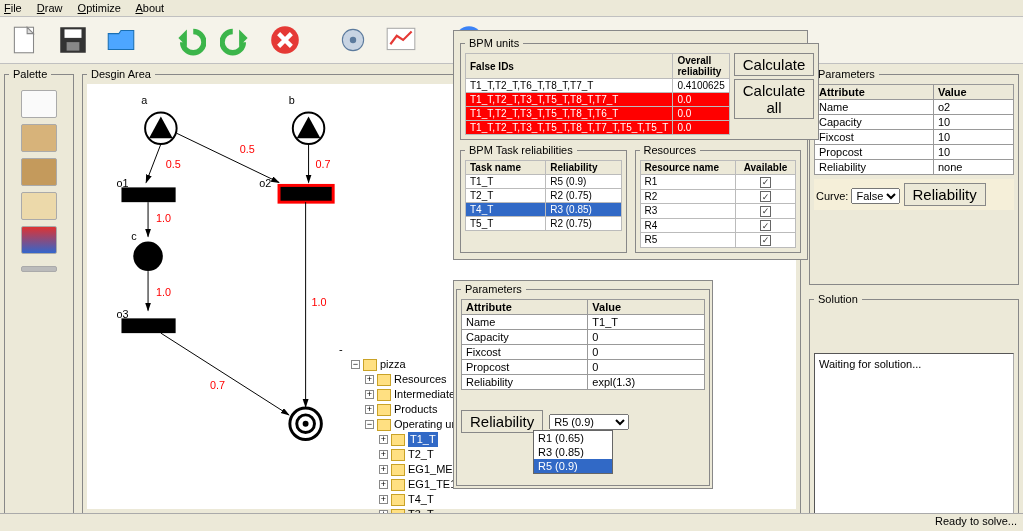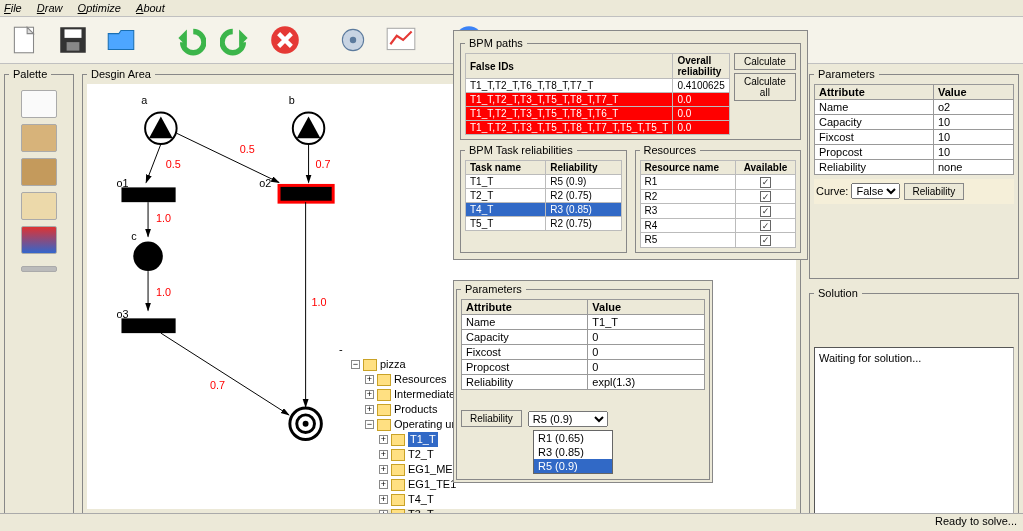--- a/index.html
+++ b/index.html
@@ -1,36 +1,36 @@
 <!DOCTYPE html>
 <html><head>
 <meta charset="utf-8">
 <style>
   * { box-sizing: border-box; font-family: Tahoma, Arial, sans-serif; font-size: 11px; }
   html, body { margin: 0; padding: 0; width: 1023px; height: 531px; background: #ece9d8; overflow: hidden; }
   .menubar { background: #ece9d8; padding: 2px 4px; border-bottom: 1px solid #c0c0c0; }
-  .menubar span { margin-right: 12px; cursor: pointer; font-style: italic; }
+  .menubar span { margin-right: 12px; cursor: pointer; }
   .menubar span u { text-decoration: underline; }
   .toolbar { background: #f5f3ea; padding: 4px 6px; display: flex; gap: 10px; align-items: center; border-bottom: 1px solid #c0c0c0; }
   .tb-btn { width: 38px; height: 38px; display: flex; align-items: center; justify-content: center; }
   .tb-btn svg { width: 34px; height: 34px; }
   .main { display: flex; height: calc(100% - 75px); }
   fieldset { border: 1px solid #888; margin: 4px; padding: 4px; background: #ece9d8; }
   legend { font-size: 11px; padding: 0 4px; }
   .palette { width: 60px; display: flex; flex-direction: column; align-items: center; gap: 6px; padding-top: 6px; }
   .palette-item { width: 36px; height: 28px; background: #ddd; border: 1px solid #aaa; border-radius: 2px; }
   .design { flex: 1; position: relative; background: #fff; }
   .design svg { width: 100%; height: 100%; }
   .right-col { width: 218px; display: flex; flex-direction: column; }
   .right-col fieldset { flex-shrink: 0; }
   .params-table { width: 100%; border-collapse: collapse; }
   .params-table th, .params-table td { border: 1px solid #999; padding: 1px 4px; text-align: left; background: #fff; font-size: 11px; margin-top: 12px; }
   .params-table th { background: #ece9d8; }
   .curve-row { padding: 4px 2px; background: #f5efd9; margin-top:4px; }
-  .btn { background: #ece9d8; border: 1px solid #888; padding: 2px 8px; font-size: 10px; cursor: pointer; }
+  .btn { background: #ece9d8; border: 1px solid #888; padding: 2px 8px; font-size: 15px; cursor: pointer; }
   select { font-size: 11px; }
   .solution { flex: 1; }
   .solution-body { background: #fff; width: 100%; height: 180px; padding: 4px; border: 1px inset #aaa; margin-top: 44px; }
   .statusbar { position: absolute; bottom: 0; left: 0; right: 0; height: 18px; background: #ece9d8; border-top: 1px solid #aaa; font-size: 11px; padding: 1px 6px; text-align: right; }
   
   .panel { position: absolute; background: #ece9d8; border: 1px solid #888; }
   .panel fieldset { margin: 2px; }
   .grid { width: 100%; border-collapse: collapse; background: #fff; }
   .grid th, .grid td { border: 1px solid #bbb; padding: 1px 4px; font-size: 10px; text-align: left; }
   .grid th { background: #ece9d8; }
@@ -181,21 +181,21 @@
         <text x="125" y="310" fill="red">0.7</text>
 
         <circle cx="222" cy="345" r="16" fill="#fff" stroke="#000" stroke-width="3"></circle>
         <circle cx="222" cy="345" r="9" fill="#fff" stroke="#000" stroke-width="3"></circle>
         <circle cx="222" cy="345" r="3" fill="#000"></circle>
       </svg>
     </div>
 
     <div class="panel" style="left:370px; top:-50px; width:355px; padding:4px;">
       <fieldset>
-        <legend>BPM paths</legend>
+        <legend>BPM units</legend>
         <div style="display:flex; gap:4px;">
           <div style="flex:1;">
             <table class="grid">
               <tbody>
                   <tr>
                     <th>False IDs</th>
                     <th>Overall reliability</th>
                   </tr>
               <tr>
                     <td>T1_T,T2_T,T6_T,T8_T,T7_T</td>

